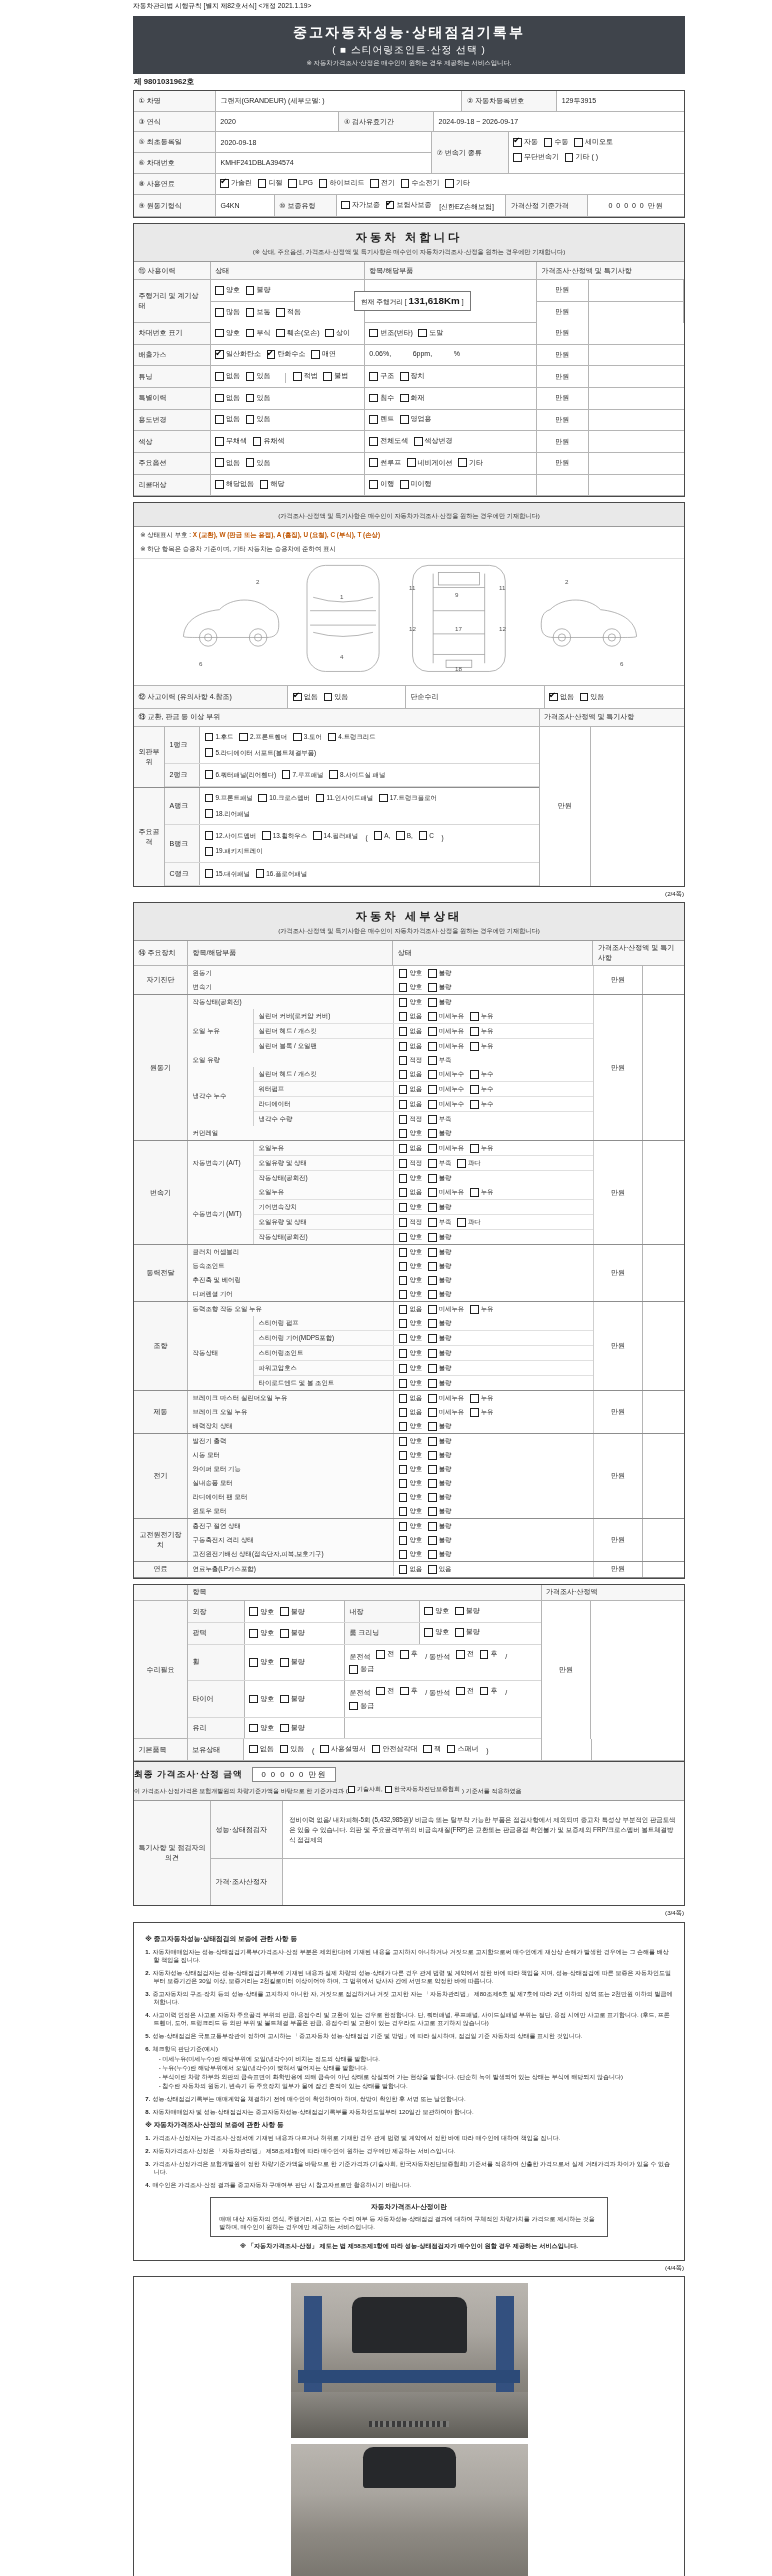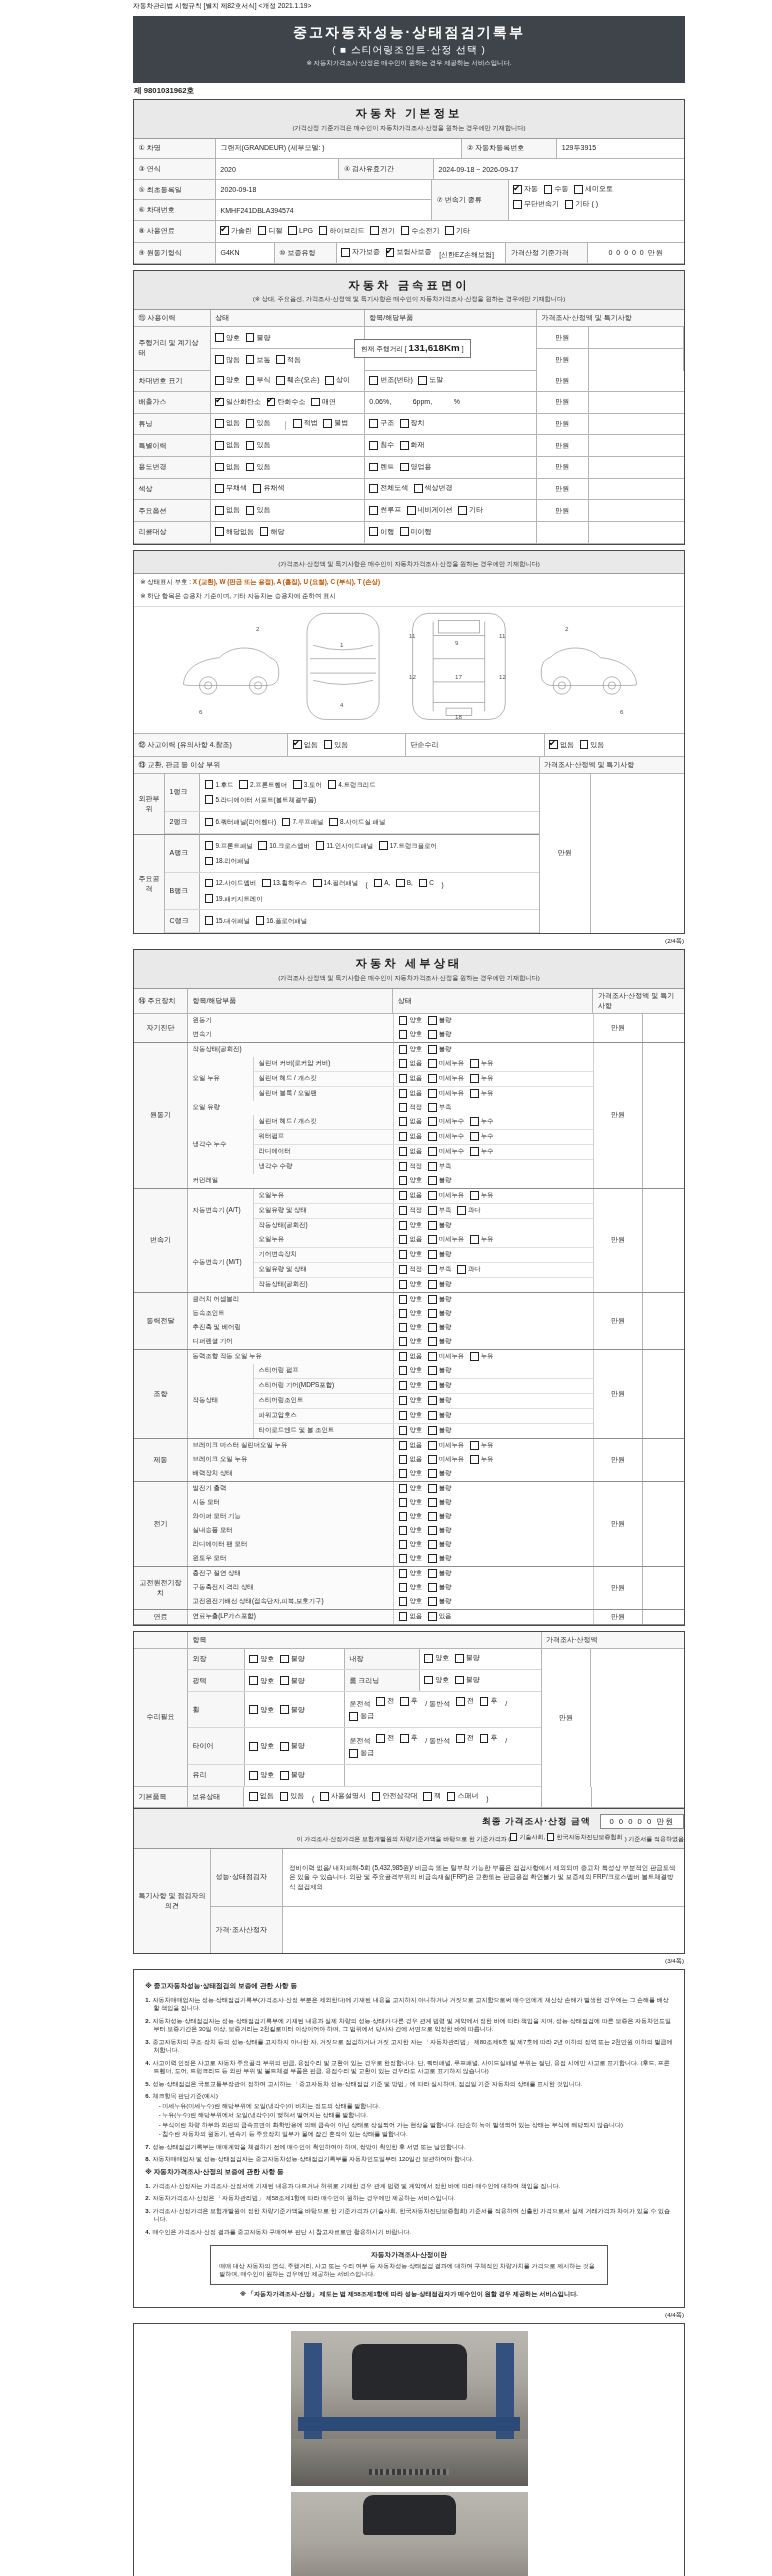--- a/index.html
+++ b/index.html
@@ -1,20 +1,20 @@
 <!DOCTYPE html>
 <html style="font-size:8.2px"><head>
 <meta charset="utf-8">
 <style>
   html,body{margin:0;padding:0;background:#fff;}
   body{width:773px;font-family:"Liberation Sans","DejaVu Sans",sans-serif;color:#1c1c1c;}
   .page{width:552px;margin-left:133px;padding-top:1px;}
   .formref{font-size:6.7px;color:#111;margin:1px 0 2.1px 0;}
   
-  .hdr{background:#3f444b;color:#fff;padding:0 0 15px 0;}
+  .hdr{background:#3f444b;color:#fff;padding:0 0 6px 0;}
   .hdr-topline{height:2.6px;background:#fff;}
   .hdr h1{margin:8.2px 0 2.1px 0;text-align:center;font-size:14px;letter-spacing:2.1px;font-weight:bold;}
   .hdr .sub{text-align:center;font-size:9.8px;letter-spacing:1px;margin:1px 0;}
   .hdr .note{text-align:center;font-size:6.4px;color:#e8e8e8;margin-top:2.1px;}
   .docno{font-size:7.7px;font-weight:bold;margin:3.1px 0 3.1px 1px;}
   
   .secbox{border:1px solid #4a4a4a;border-top-width:1.5px;border-bottom-width:1.5px;margin-bottom:5.2px;background:#fff;}
   .band{background:#e9e9e9;border-bottom:0.5px solid #9a9a9a;text-align:center;padding:6.2px 0 4.6px 0;}
   .band h2{margin:0;font-size:11.3px;font-weight:bold;letter-spacing:3.1px;}
   .band .sub{font-size:6.2px;color:#333;margin-top:2.6px;letter-spacing:0;}
@@ -56,21 +56,21 @@
   .drow:last-child{border-bottom:none;}
   .ilab{width:206px;background:#fbfbfb;border-right:0.5px solid #cfcfcf;padding:1px 4.6px;display:flex;align-items:center;box-sizing:border-box;font-size:6.4px;}
   .ilab2{width:66px;background:#fbfbfb;border-right:0.5px solid #cfcfcf;padding:1px 4.6px;display:flex;align-items:center;box-sizing:border-box;font-size:6.4px;}
   .slab{width:140px;background:#fbfbfb;border-right:0.5px solid #cfcfcf;padding:1px 4.6px;display:flex;align-items:center;box-sizing:border-box;font-size:6.4px;}
   .istat{flex:1;display:flex;align-items:center;padding:1px 4.6px;box-sizing:border-box;font-size:6.4px;}
   .istat .opt{font-size:6.4px;}
   .srow{min-height:14px;border-bottom:0.5px solid #e0e0e0;}
   .srow:last-child{border-bottom:none;}
   
   .heavy-top{border-top:1.5px solid #4a4a4a;}
-  .finalband{background:#efefef;text-align:right;padding:5.2px 0 4.1px 0;border-bottom:0.5px solid #9a9a9a;}
+  .finalband{background:#efefef;text-align:left;padding:5.2px 0 4.1px 0;border-bottom:0.5px solid #9a9a9a;}
   .finalband .amt{display:inline-block;border:0.5px solid #888;background:#fff;padding:1.5px 8.2px;margin-left:7.2px;letter-spacing:1.5px;font-size:7.7px;}
   .finalband .lbl{font-size:8.8px;font-weight:bold;letter-spacing:1px;}
   .finalband .note{font-size:6px;margin-top:3.1px;}
   .finalband .note .cb{width:5.2px;height:5.2px;border-width:0.8px;}
   
   .notice-body{padding:8.2px 11.3px;font-size:6px;line-height:8.2px;}
   .ntitle{font-weight:bold;font-size:6.7px;margin:4.1px 0 5.2px 0;}
   .nitem{margin:0 0 4.6px 0;padding-left:8.2px;text-indent:-8.2px;}
   .nnum{font-weight:bold;margin-right:2.1px;}
   .nsubs{margin-top:1.5px;text-indent:0;}
@@ -97,24 +97,20 @@
 
   <div class="hdr">
     <div class="hdr-topline"></div>
     <h1>중고자동차성능·상태점검기록부</h1>
     <div class="sub">( ■ 스티어링조인트·산정 선택 )</div>
     <div class="note">※ 자동차가격조사·산정은 매수인이 원하는 경우 제공하는 서비스입니다.</div>
   </div>
   <div class="docno">제 9801031962호</div>
 
   <div class="secbox">
-    <div class="band">
-      <h2>자동차 기본정보</h2>
-      <div class="sub">(가격산정 기준가격은 매수인이 자동차가격조사·산정을 원하는 경우에만 기재합니다)</div>
-    </div>
     <div class="flex b-r">
       <div class="cell lab" style="width:82px">① 차명</div>
       <div class="cell" style="width:247px">그랜저(GRANDEUR) (세부모델: )</div>
       <div class="cell lab" style="width:95px">② 자동차등록번호</div>
       <div class="cell last" style="width:127px">129두3915</div>
     </div>
     <div class="flex b-r">
       <div class="cell lab" style="width:82px">③ 연식</div>
       <div class="cell" style="width:124px">2020</div>
       <div class="cell lab" style="width:95px">④ 검사유효기간</div>
@@ -195,21 +191,21 @@
       
         <span class="seg"><span class="pre">[신한EZ손해보험]</span><span></span></span>
       </div>
       <div class="cell lab" style="width:82px">가격산정 기준가격</div>
       <div class="cell last center" style="width:96px;letter-spacing:1px">0 0 0 0 0 만원</div>
     </div>
   </div>
 
   <div class="secbox">
     <div class="band">
-      <h2>자동차 금속표면이</h2>
+      <h2>자동차 처합니다</h2>
       <div class="sub">(※ 상태, 주요옵션, 가격조사·산정액 및 특기사항은 매수인이 자동차가격조사·산정을 원하는 경우에만 기재합니다)</div>
     </div>
     <div class="flex" style="min-height:17.5px">
       <div class="cell lab w-use">⑪ 사용이력</div>
       <div class="cell lab w-stat">상태</div>
       <div class="cell lab w-item">항목/해당부품</div>
       <div class="cell lab w-price" style="width:148px;border-right:none">가격조사·산정액 및 특기사항</div>
     </div>
 
     <div class="flex">

